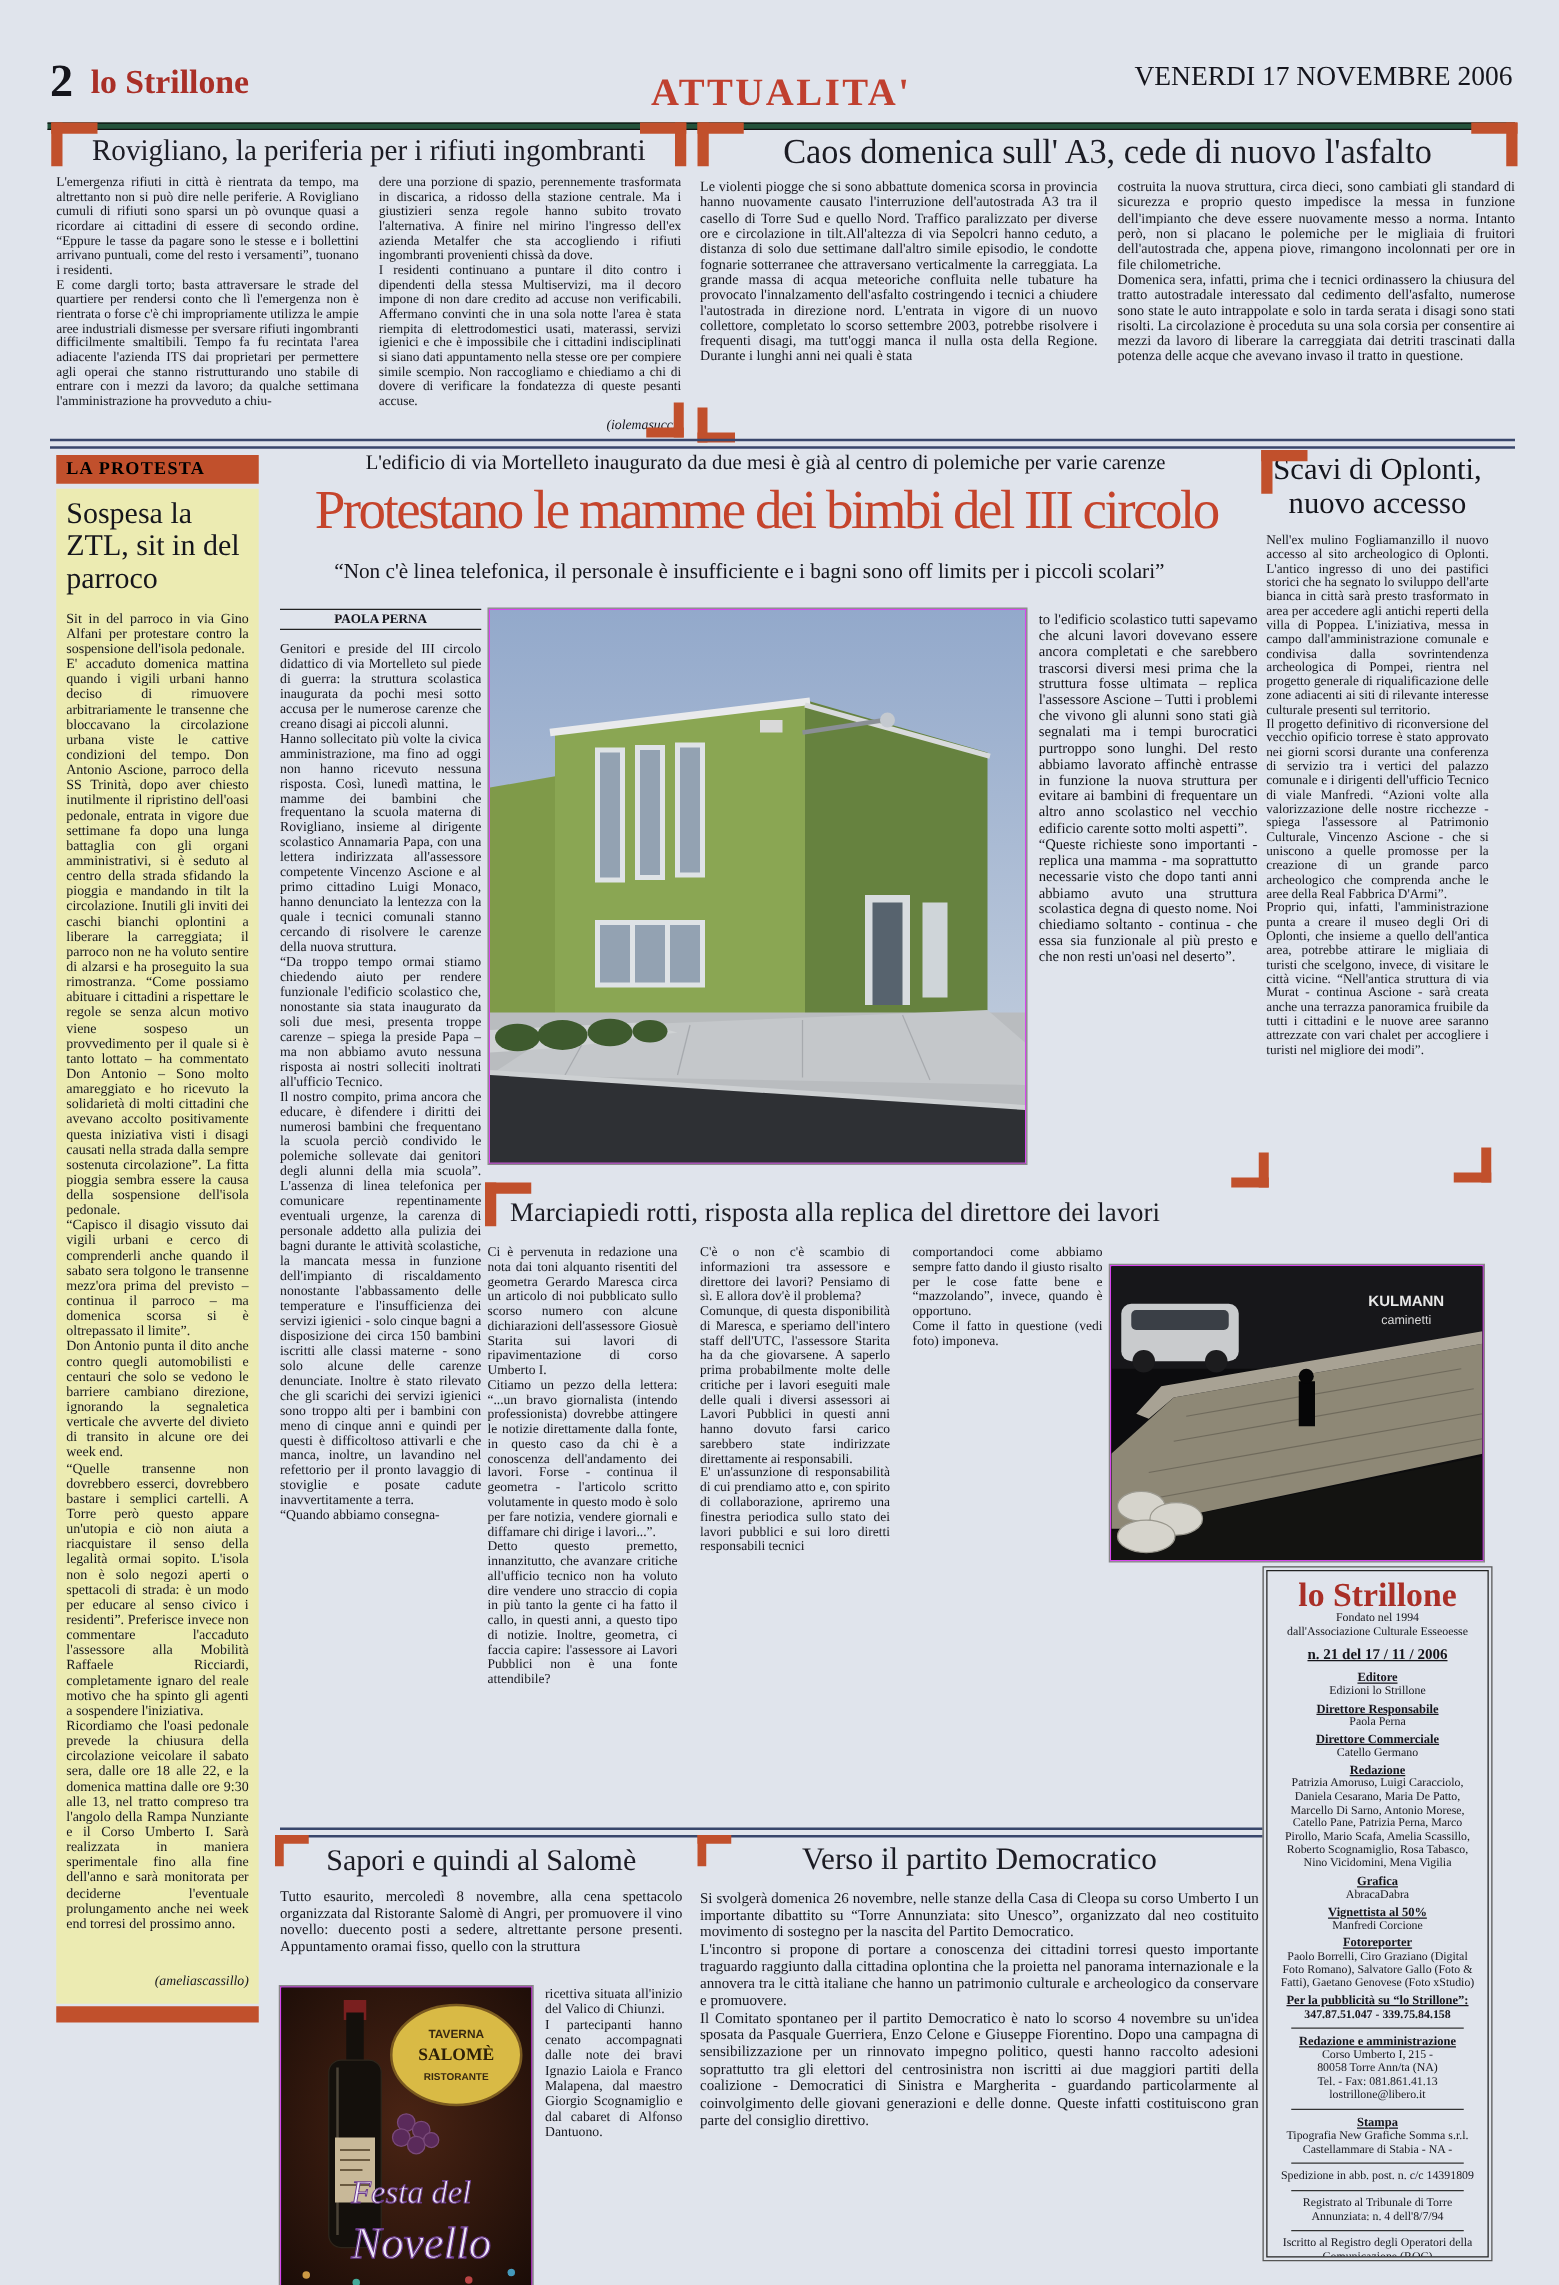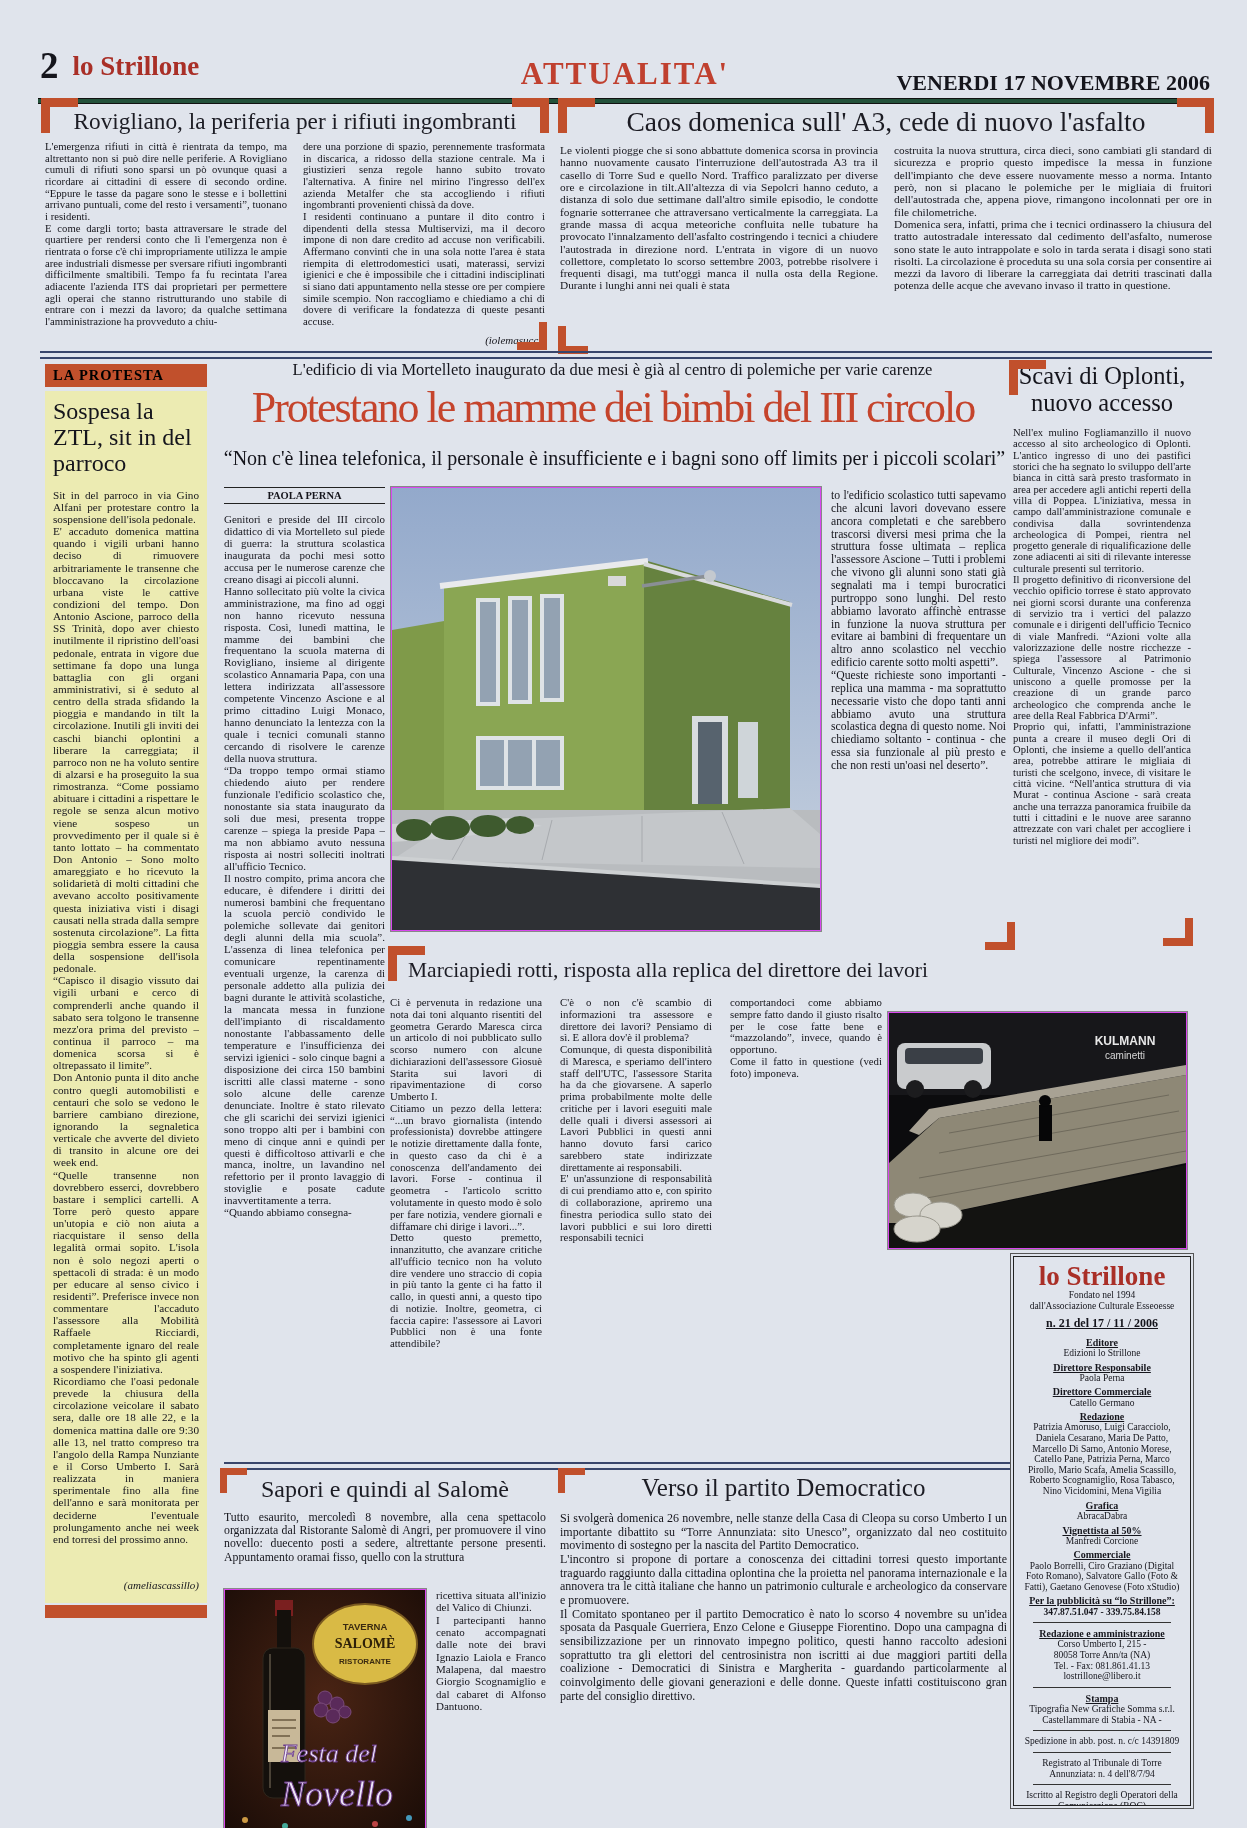--- a/index.html
+++ b/index.html
@@ -31,21 +31,21 @@
 </style>
 </head>
 <body>
 
 <div class="page">
 
   <div class="abs" style="left:40px;top:44px;width:1170px;height:52px;">
     <span style="font-size:37px;font-weight:bold;vertical-align:bottom;">2</span>
     <span style="font-size:27px;font-weight:bold;color:var(--brand);margin-left:10px;vertical-align:8px;">lo Strillone</span>
     <div class="abs" style="left:0;right:0;top:12px;text-align:center;font-size:31px;font-weight:bold;color:#c0402f;letter-spacing:2px;">ATTUALITA'</div>
-    <div class="abs" style="right:0;top:26px;font-size:22px;font-weight:bold;">VENERDI 17 NOVEMBRE 2006</div>
+    <div class="abs" style="right:0;top:4px;font-size:22px;font-weight:normal;">VENERDI 17 NOVEMBRE 2006</div>
   </div>
   <div class="abs grule" style="left:38px;top:98px;width:1174px;height:4px;"></div>
 
   <div class="abs" style="left:45px;top:106px;width:500px;">
     <span class="bk tl" style="left:-4px;top:-8px;"></span>
     <span class="bk tr" style="right:-4px;top:-8px;"></span>
     <div class="hl" style="font-size:24px;font-weight:normal;transform:scaleX(.97);margin:2px 0 6px 0;">Rovigliano, la periferia per i rifiuti ingombranti</div>
     <div class="cols">
       <div class="jt" style="width:242px;height:192px;font-size:10.7px;">L'emergenza rifiuti in città è rientrata da tempo, ma altrettanto non si può dire nelle periferie. A Rovigliano cumuli di rifiuti sono sparsi un pò ovunque quasi a ricordare ai cittadini di essere di secondo ordine. “Eppure le tasse da pagare sono le stesse e i bollettini arrivano puntuali, come del resto i versamenti”, tuonano i residenti.
 E come dargli torto; basta attraversare le strade del quartiere per rendersi conto che lì l'emergenza non è rientrata o forse c'è chi impropriamente utilizza le ampie aree industriali dismesse per sversare rifiuti ingombranti difficilmente smaltibili. Tempo fa fu recintata l'area adiacente l'azienda ITS dai proprietari per permettere agli operai che stanno ristrutturando uno stabile di entrare con i mezzi da lavoro; da qualche settimana l'amministrazione ha provveduto a chiu-</div>
@@ -80,21 +80,21 @@
 Don Antonio punta il dito anche contro quegli automobilisti e centauri che solo se vedono le barriere cambiano direzione, ignorando la segnaletica verticale che avverte del divieto di transito in alcune ore dei week end.
 “Quelle transenne non dovrebbero esserci, dovrebbero bastare i semplici cartelli. A Torre però questo appare un'utopia e ciò non aiuta a riacquistare il senso della legalità ormai sopito. L'isola non è solo negozi aperti o spettacoli di strada: è un modo per educare al senso civico i residenti”. Preferisce invece non commentare l'accaduto l'assessore alla Mobilità Raffaele Ricciardi, completamente ignaro del reale motivo che ha spinto gli agenti a sospendere l'iniziativa.
 Ricordiamo che l'oasi pedonale prevede la chiusura della circolazione veicolare il sabato sera, dalle ore 18 alle 22, e la domenica mattina dalle ore 9:30 alle 13, nel tratto compreso tra l'angolo della Rampa Nunziante e il Corso Umberto I. Sarà realizzata in maniera sperimentale fino alla fine dell'anno e sarà monitorata per deciderne l'eventuale prolungamento anche nei week end torresi del prossimo anno.</div>
       <div class="sig" style="font-size:11px;">(ameliascassillo)</div>
     </div>
     <div style="background:var(--acc);height:13px;margin-top:2px;"></div>
   </div>
 
   <div class="abs" style="left:215px;top:360px;width:795px;text-align:center;font-size:16.5px;">L'edificio di via Mortelleto inaugurato da due mesi è già al centro di polemiche per varie carenze</div>
   <div class="abs" style="left:213px;top:382px;width:800px;text-align:center;font-size:44px;color:var(--hlred);white-space:nowrap;letter-spacing:-2px;">Protestano le mamme dei bimbi del III circolo</div>
-  <div class="abs" style="left:217px;top:447px;width:795px;text-align:center;font-size:20px;">“Non c'è linea telefonica, il personale è insufficiente e i bagni sono off limits per i piccoli scolari”</div>
+  <div class="abs" style="left:202px;top:447px;width:795px;text-align:center;font-size:17px;">“Non c'è linea telefonica, il personale è insufficiente e i bagni sono off limits per i piccoli scolari”</div>
 
   <div class="abs" style="left:224px;top:487px;width:161px;text-align:center;font-size:10.5px;font-weight:bold;
               border-top:1.5px solid #222;border-bottom:1px solid #222;padding:2px 0;">PAOLA PERNA</div>
   <div class="abs jt" style="left:224px;top:514px;width:161px;height:946px;font-size:11px;line-height:1.088;">Genitori e preside del III circolo didattico di via Mortelleto sul piede di guerra: la struttura scolastica inaugurata da pochi mesi sotto accusa per le numerose carenze che creano disagi ai piccoli alunni.
 Hanno sollecitato più volte la civica amministrazione, ma fino ad oggi non hanno ricevuto nessuna risposta. Così, lunedì mattina, le mamme dei bambini che frequentano la scuola materna di Rovigliano, insieme al dirigente scolastico Annamaria Papa, con una lettera indirizzata all'assessore competente Vincenzo Ascione e al primo cittadino Luigi Monaco, hanno denunciato la lentezza con la quale i tecnici comunali stanno cercando di risolvere le carenze della nuova struttura.
 “Da troppo tempo ormai stiamo chiedendo aiuto per rendere funzionale l'edificio scolastico che, nonostante sia stata inaugurato da soli due mesi, presenta troppe carenze – spiega la preside Papa – ma non abbiamo avuto nessuna risposta ai nostri solleciti inoltrati all'ufficio Tecnico.
 Il nostro compito, prima ancora che educare, è difendere i diritti dei numerosi bambini che frequentano la scuola perciò condivido le polemiche sollevate dai genitori degli alunni della mia scuola”. L'assenza di linea telefonica per comunicare repentinamente eventuali urgenze, la carenza di personale addetto alla pulizia dei bagni durante le attività scolastiche, la mancata messa in funzione dell'impianto di riscaldamento nonostante l'abbassamento delle temperature e l'insufficienza dei servizi igienici - solo cinque bagni a disposizione dei circa 150 bambini iscritti alle classi materne - sono solo alcune delle carenze denunciate. Inoltre è stato rilevato che gli scarichi dei servizi igienici sono troppo alti per i bambini con meno di cinque anni e quindi per questi è difficoltoso attivarli e che manca, inoltre, un lavandino nel refettorio per il pronto lavaggio di stoviglie e posate cadute inavvertitamente a terra.
 “Quando abbiamo consegna-</div>
 
   <div class="abs photo" style="left:391px;top:487px;width:428px;height:442px;">
@@ -282,21 +282,21 @@
     <div class="lab">Direttore Responsabile</div>
     <div class="val">Paola Perna</div>
     <div class="lab">Direttore Commerciale</div>
     <div class="val">Catello Germano</div>
     <div class="lab">Redazione</div>
     <div class="val">Patrizia Amoruso, Luigi Caracciolo, Daniela Cesarano, Maria De Patto, Marcello Di Sarno, Antonio Morese, Catello Pane, Patrizia Perna, Marco Pirollo, Mario Scafa, Amelia Scassillo, Roberto Scognamiglio, Rosa Tabasco, Nino Vicidomini, Mena Vigilia</div>
     <div class="lab">Grafica</div>
     <div class="val">AbracaDabra</div>
     <div class="lab">Vignettista al 50%</div>
     <div class="val">Manfredi Corcione</div>
-    <div class="lab">Commerciale</div>
+    <div class="lab">Fotoreporter</div>
     <div class="val">Paolo Borrelli, Ciro Graziano (Digital Foto Romano), Salvatore Gallo (Foto &amp; Fatti), Gaetano Genovese (Foto xStudio)</div>
     <div class="lab">Per la pubblicità su “lo Strillone”:</div>
     <div class="val" style="font-weight:bold;">347.87.51.047 - 339.75.84.158</div>
     <div class="mh-rule"></div>
     <div class="lab">Redazione e amministrazione</div>
     <div class="val">Corso Umberto I, 215 -
 80058 Torre Ann/ta (NA)
 Tel. - Fax: 081.861.41.13
 lostrillone@libero.it</div>
     <div class="mh-rule"></div>

